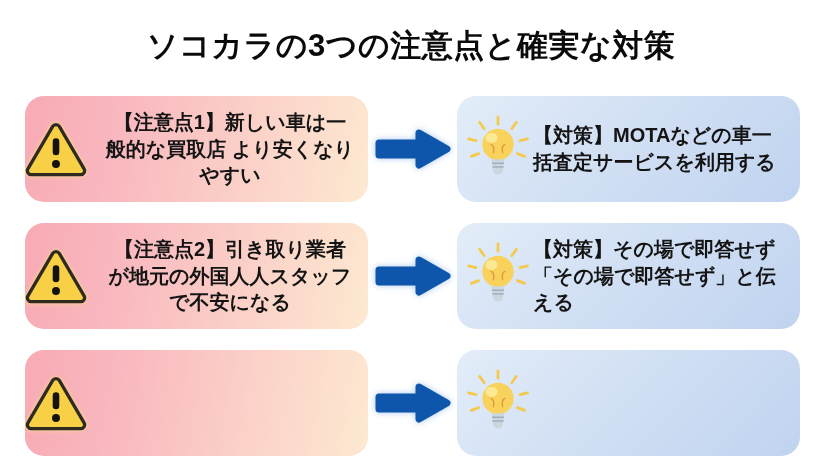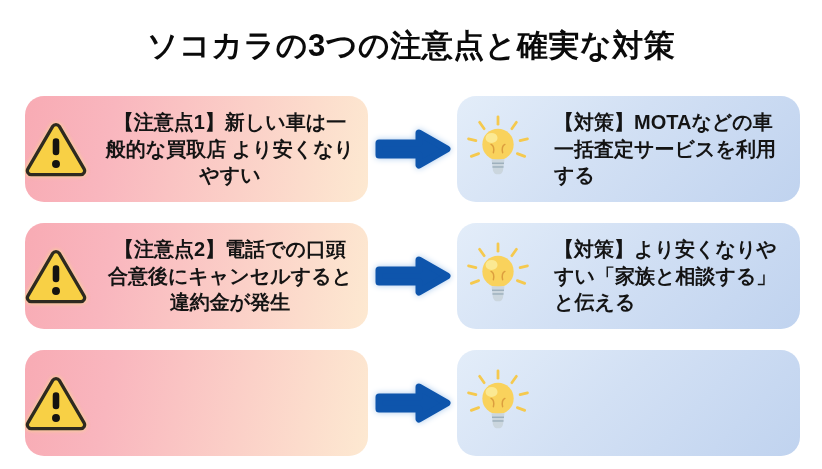--- a/index.html
+++ b/index.html
@@ -41,21 +41,21 @@
     margin-left:25px;
     background:linear-gradient(100deg,#f8abb4 0%,#f9b6be 25%,#fde9d1 100%);
     padding-right:8px;
     gap:17px;
     text-align:center;
   }
   .solution-box {
     background:linear-gradient(135deg,#e3edf9 0%,#d2e0f4 45%,#c0d3ef 100%);
     padding-left:6px;
     padding-right:8px;
-    gap:21px;
+    gap:0;
   }
   .arrow-wrap {
     width:89px;
     display:flex;
     align-items:center;
     justify-content:center;
     flex-shrink:0;
   }
   .arrow-svg { filter:drop-shadow(0 0 3px #a8c8ec); }
   .icon { flex-shrink:0; display:flex; align-items:center; justify-content:center; }
@@ -120,21 +120,21 @@
 
     <div class="row">
       <div class="box problem-box">
         <span class="icon">
           <svg class="warn-svg" viewBox="0 0 64 58" width="62" height="57" aria-hidden="true">
             <path d="M28.6 5.2 a4 4 0 0 1 6.8 0 L61 49 a4 4 0 0 1 -3.4 6 H6.4 a4 4 0 0 1 -3.4 -6 Z" fill="#F8D045" stroke="#2E2A20" stroke-width="3.4" stroke-linejoin="round"></path>
             <rect x="28.6" y="17.5" width="6.8" height="17.5" rx="3.4" fill="#151310"></rect>
             <circle cx="32" cy="44" r="4.1" fill="#151310"></circle>
           </svg>
         </span>
-        <p class="box-text">【注意点2】電話での口頭合意後にキャンセルすると違約金が発生</p>
+        <p class="box-text">【注意点2】引き取り業者が地元の外国人人スタッフで不安になる</p>
       </div>
       <div class="arrow-wrap">
         <svg class="arrow-svg" viewBox="0 0 80 48" width="80" height="48" aria-hidden="true">
           <path d="M6 18 H46 V8 L74 24 L46 40 V30 H6 Z" fill="#0E55AC" stroke="#0E55AC" stroke-width="7" stroke-linejoin="round" stroke-linecap="round"></path>
         </svg>
       </div>
       <div class="box solution-box">
         <span class="icon">
           <svg viewBox="0 0 76 76" width="70" height="70" aria-hidden="true">
             <g stroke="#F5C94E" stroke-width="3" stroke-linecap="round">
@@ -147,21 +147,21 @@
               <line x1="67" y1="46" x2="59" y2="43"></line>
             </g>
             <circle cx="38" cy="33" r="17" fill="#F9D25C"></circle>
             <ellipse cx="31" cy="26" rx="6.5" ry="5.5" fill="#FBE993"></ellipse>
             <path d="M33 42 q1.5 -7 -2.5 -9 M43 42 q-1.5 -7 2.5 -9" stroke="#DC9E3E" stroke-width="1.6" fill="none" stroke-linecap="round"></path>
             <path d="M31 49 h14 l-1.5 12 a5.6 5.6 0 0 1 -11 0 Z" fill="#CBD6DE"></path>
             <line x1="31.5" y1="53.5" x2="44.5" y2="53.5" stroke="#9EB0BD" stroke-width="1.6"></line>
             <line x1="32" y1="57.5" x2="44" y2="57.5" stroke="#9EB0BD" stroke-width="1.6"></line>
           </svg>
         </span>
-        <p class="box-text">【対策】より安くなりやすい「家族と相談する」と伝える</p>
+        <p class="box-text">【対策】その場で即答せず「その場で即答せず」と伝える</p>
       </div>
     </div>
 
     <div class="row">
       <div class="box problem-box">
         <span class="icon">
           <svg class="warn-svg" viewBox="0 0 64 58" width="62" height="57" aria-hidden="true">
             <path d="M28.6 5.2 a4 4 0 0 1 6.8 0 L61 49 a4 4 0 0 1 -3.4 6 H6.4 a4 4 0 0 1 -3.4 -6 Z" fill="#F8D045" stroke="#2E2A20" stroke-width="3.4" stroke-linejoin="round"></path>
             <rect x="28.6" y="17.5" width="6.8" height="17.5" rx="3.4" fill="#151310"></rect>
             <circle cx="32" cy="44" r="4.1" fill="#151310"></circle>

